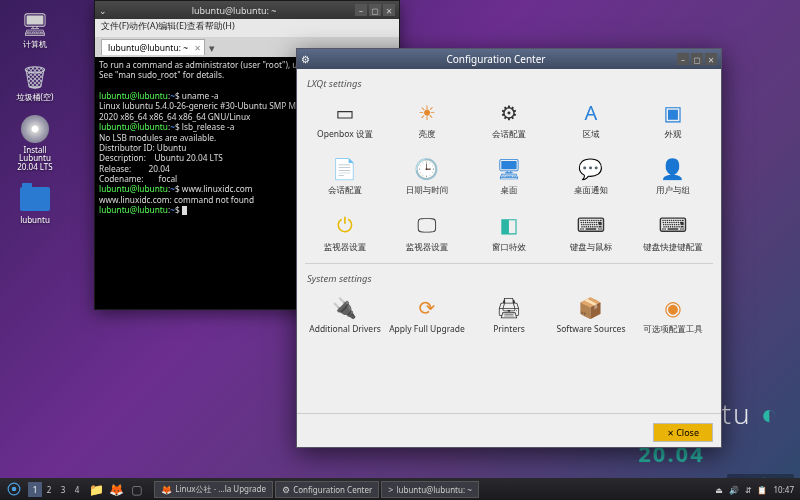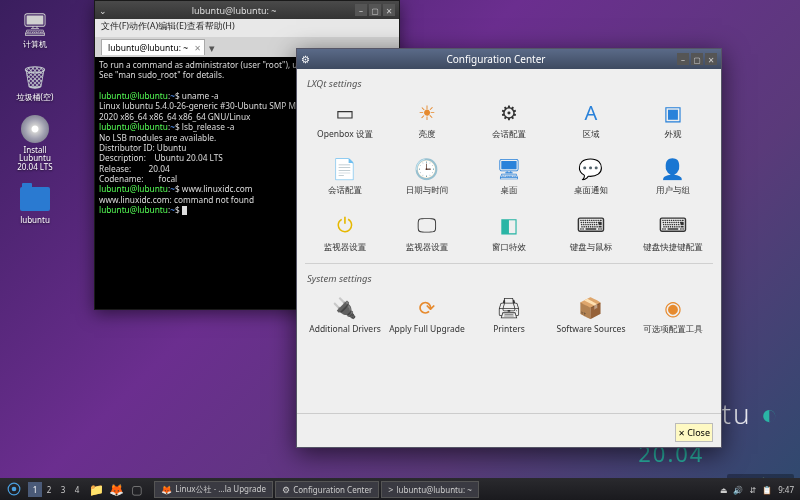--- a/index.html
+++ b/index.html
@@ -1,19 +1,19 @@
 <!DOCTYPE html>
 <html><head>
 <meta charset="utf-8">
 <style>
 * { margin: 0; padding: 0; box-sizing: border-box; font-family: "Noto Sans", "Ubuntu", sans-serif; }
 body { width: 800px; height: 500px; overflow: hidden; position: relative; background: linear-gradient(135deg, #3a1e5e 0%, #6b2e8f 40%, #5a3a7a 70%, #2e4a6e 100%); }
 .desktop { position: absolute; inset: 0; }
 .wallpaper-art { position: absolute; right: 20px; bottom: 30px; font-size: 28px; font-weight: 300; color: #e8e8f0; letter-spacing: 2px; }
-.wallpaper-art .ver { font-size: 22px; color: #2ab5a5; font-weight: 400; text-align: right; }
+.wallpaper-art .ver { font-size: 22px; color: #2ab5a5; font-weight: 700; text-align: right; }
 .watermark { position: absolute; right: 6px; bottom: 8px; font-size: 11px; color: #a5d88c; background: rgba(0,0,0,.3); padding: 1px 6px; border-radius: 2px; }
 .desktop-icons { position: absolute; left: 10px; top: 8px; display: flex; flex-direction: column; gap: 12px; }
 .d-ico { width: 50px; text-align: center; cursor: pointer; }
 .d-ico .glyph { width: 34px; height: 30px; margin: 0 auto 2px; display: flex; align-items: center; justify-content: center; font-size: 22px; }
 .d-ico .lbl { color: #fff; font-size: 8px; line-height: 1.1; text-shadow: 0 1px 2px rgba(0,0,0,.6); }
 .ico-computer { color: #d0d0d0; }
 .ico-trash { color: #c0c5cc; }
 .ico-folder, .ico-folder2 { background: #2a7ad1; border-radius: 2px; width: 30px !important; height: 24px !important; position: relative; }
 .ico-folder:before, .ico-folder2:before { content:""; position:absolute; top:-4px; left:2px; width:10px; height:4px; background:#2a7ad1; border-radius:1px 1px 0 0; }
 .ico-disc { background: radial-gradient(circle, #fff 15%, #d0d0d0 20%, #a0a0b0 50%, #707080 90%); border-radius: 50%; width: 28px !important; height: 28px !important; }
@@ -39,21 +39,21 @@
 .win-cfg { position: absolute; left: 296px; top: 48px; width: 426px; height: 400px; background: #efefef; border: 1px solid #556; box-shadow: 0 6px 24px rgba(0,0,0,.6); display: flex; flex-direction: column; }
 .win-cfg .tb { background: linear-gradient(#5a6a88,#3e4a60); color: #fff; font-size: 10px; height: 20px; }
 .cfg-body { flex: 1; overflow: auto; padding: 4px 8px 8px; }
 .sect-lbl { font-size: 9.5px; color: #555; padding: 4px 0 2px 2px; font-style: italic; }
 .grid { display: grid; grid-template-columns: repeat(5, 1fr); gap: 2px 2px; }
 .cell { padding: 6px 0 8px; text-align: center; cursor: pointer; border-radius: 3px; }
 .cell .cg { width: 28px; height: 28px; margin: 0 auto 3px; display:flex; align-items:center; justify-content:center; font-size: 20px; }
 .cell .cl { font-size: 8.5px; color: #333; line-height: 1.1; }
 .hr { border: none; border-top: 1px solid #d0d0d0; margin: 4px 0; }
 .cfg-foot { border-top: 1px solid #ccc; padding: 5px 8px; text-align: right; background: #efefef; }
-.btn-close { background: #fef9c3; border: 1px solid #bbb; font-size: 9px; padding: 2px 2px; cursor: pointer; }
+.btn-close { background: #eab308; border: 1px solid #bbb; font-size: 9px; padding: 2px 13px; cursor: pointer; }
 .btn-close:before { content: "✕ "; font-size: 8px; }
 
 
 .c-orange{color:#e68a2e} .c-blue{color:#2a82da} .c-green{color:#3aa655} .c-dark{color:#333} .c-yellow{color:#e6b800} .c-teal{color:#2ab5a5}
 
 
 .taskbar { position: absolute; left: 0; right: 0; bottom: 0; height: 22px; background: linear-gradient(#2a2a2e,#1a1a1e); display: flex; align-items: center; color: #ccc; font-size: 9px; }
 .taskbar .menu-btn { width: 28px; height: 22px; display: flex; align-items: center; justify-content: center; cursor: pointer; }
 .taskbar .menu-btn svg{width:14px;height:14px;}
 .taskbar .desks { display: flex; }
@@ -267,16 +267,16 @@
         <div class="task">
           <span class="ti">&gt;</span>
           <span>lubuntu@lubuntu: ~</span>
         </div>
       </div>
     <div class="tray">
       <span class="ti">⏏</span>
       <span class="ti">🔊</span>
       <span class="ti">⇵</span>
       <span class="ti">📋</span>
-      <span class="ti">9:47</span>
+      <span class="ti">10:47</span>
     </div>
   </div>
 </div>
 
 </body></html>

